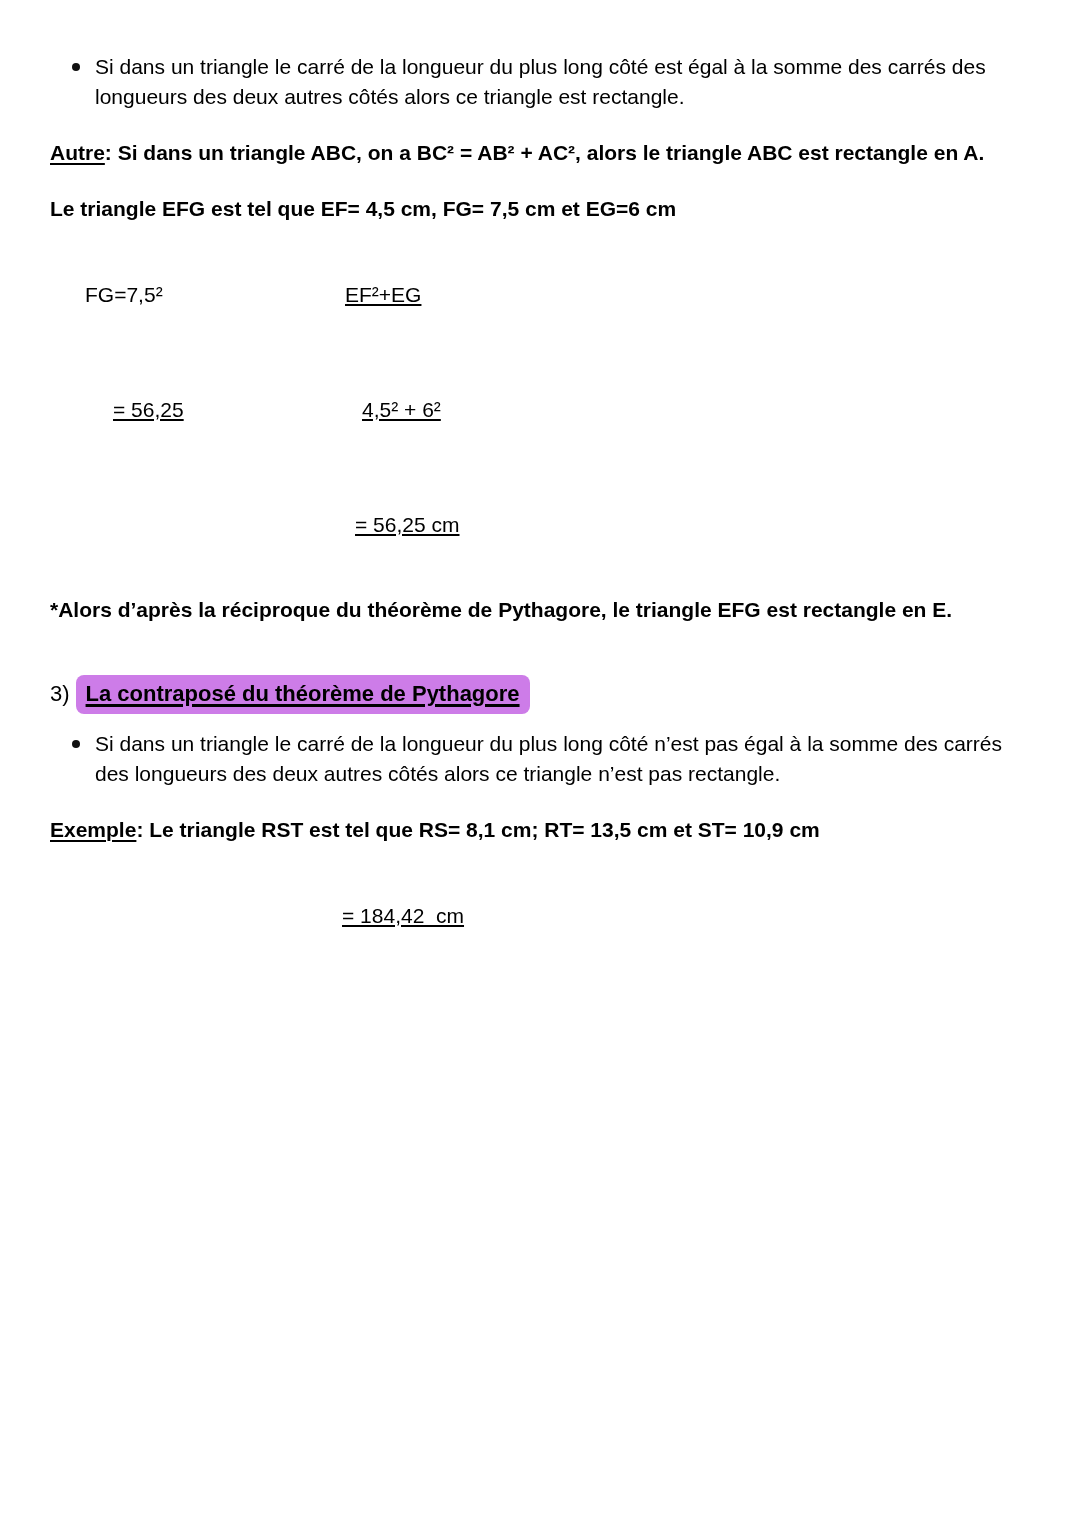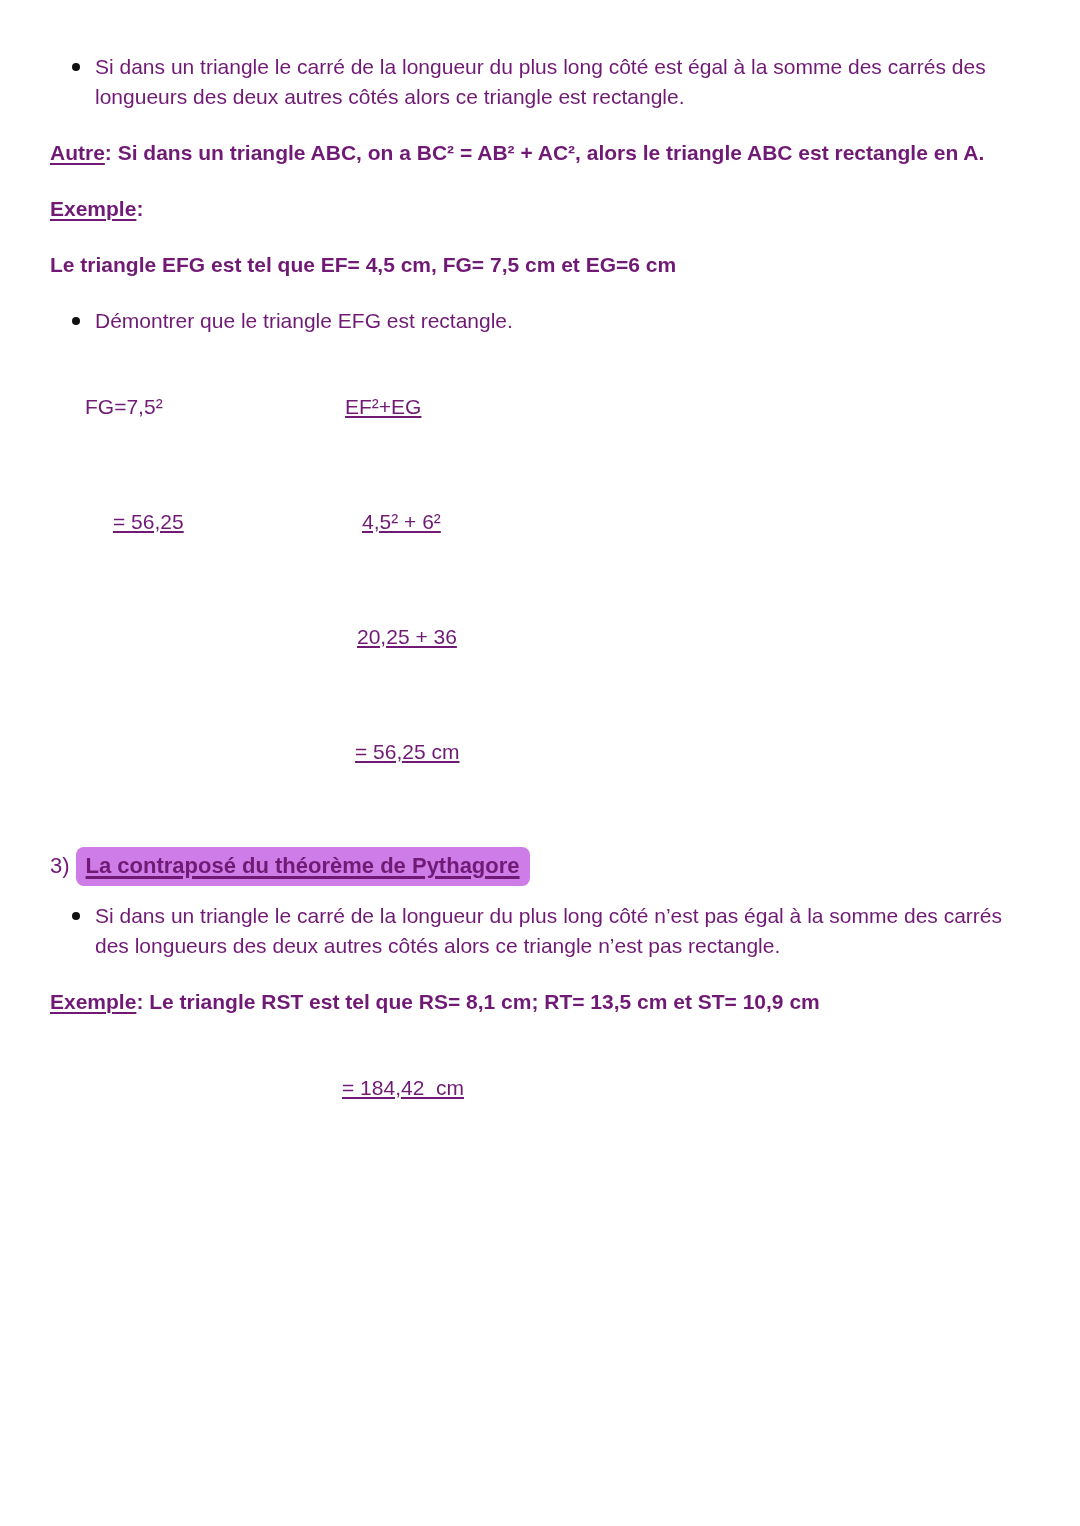--- a/index.html
+++ b/index.html
@@ -6,21 +6,21 @@
   .page {
     position: relative;
     width: 1080px;
     height: 1526px;
     box-sizing: border-box;
     background: #ffffff;
     padding: 52px 35px 0 50px;
     font-family: "Liberation Sans", "DejaVu Sans", sans-serif;
     font-size: 21px;
     line-height: 30px;
-    color: #701a75;
+    color: #000000;
     overflow: hidden;
   }
   p { margin: 0 0 26px 0; font-weight: bold; }
   .bullet {
     display: flex;
     align-items: flex-start;
     padding-left: 22px;
     margin: 0 0 26px 0;
   }
   .dot {
@@ -77,44 +77,37 @@
 
 <div class="page">
 
   <div class="bullet">
     <span class="dot"></span>
     <span class="btext">Si dans un triangle le carré de la longueur du plus long côté est égal à la somme des carrés des longueurs des deux autres côtés alors ce triangle est rectangle.</span>
   </div>
 
   <p><span class="u">Autre</span><span>: Si dans un triangle ABC, on a BC² = AB² + AC², alors le triangle ABC est rectangle en A.</span></p>
 
-  <p><span class="u">Exemple</span><span>:</span></p>
 
   <p>Le triangle EFG est tel que EF= 4,5 cm, FG= 7,5 cm et EG=6 cm</p>
 
-  <div class="bullet">
-    <span class="dot"></span>
-    <span class="btext">Démontrer que le triangle EFG est rectangle.</span>
-  </div>
 
   <div class="calc-block sec1">
     <div class="calc-row r1">
       <span class="cl">FG=7,5²</span><span class="cr">EF²+EG</span>
     </div>
     <div class="calc-row r2">
       <span class="cl">= 56,25</span><span class="cr">4,5² + 6²</span>
     </div>
-    <div class="calc-row r3">
-      <span class="cl"></span><span class="cr">20,25 + 36</span>
-    </div>
     <div class="calc-row r4">
       <span class="cl"></span><span class="cr">= 56,25 cm</span>
     </div>
   </div>
 
+  <p class="conclusion">*Alors d’après la réciproque du théorème de Pythagore, le triangle EFG est rectangle en E.</p>
 
   <div class="heading">
     <span class="num">3)</span><span class="hl">La contraposé du théorème de Pythagore</span>
   </div>
 
   <div class="bullet">
     <span class="dot"></span>
     <span class="btext">Si dans un triangle le carré de la longueur du plus long côté n’est pas égal à la somme des carrés des longueurs des deux autres côtés alors ce triangle n’est pas rectangle.</span>
   </div>
 

